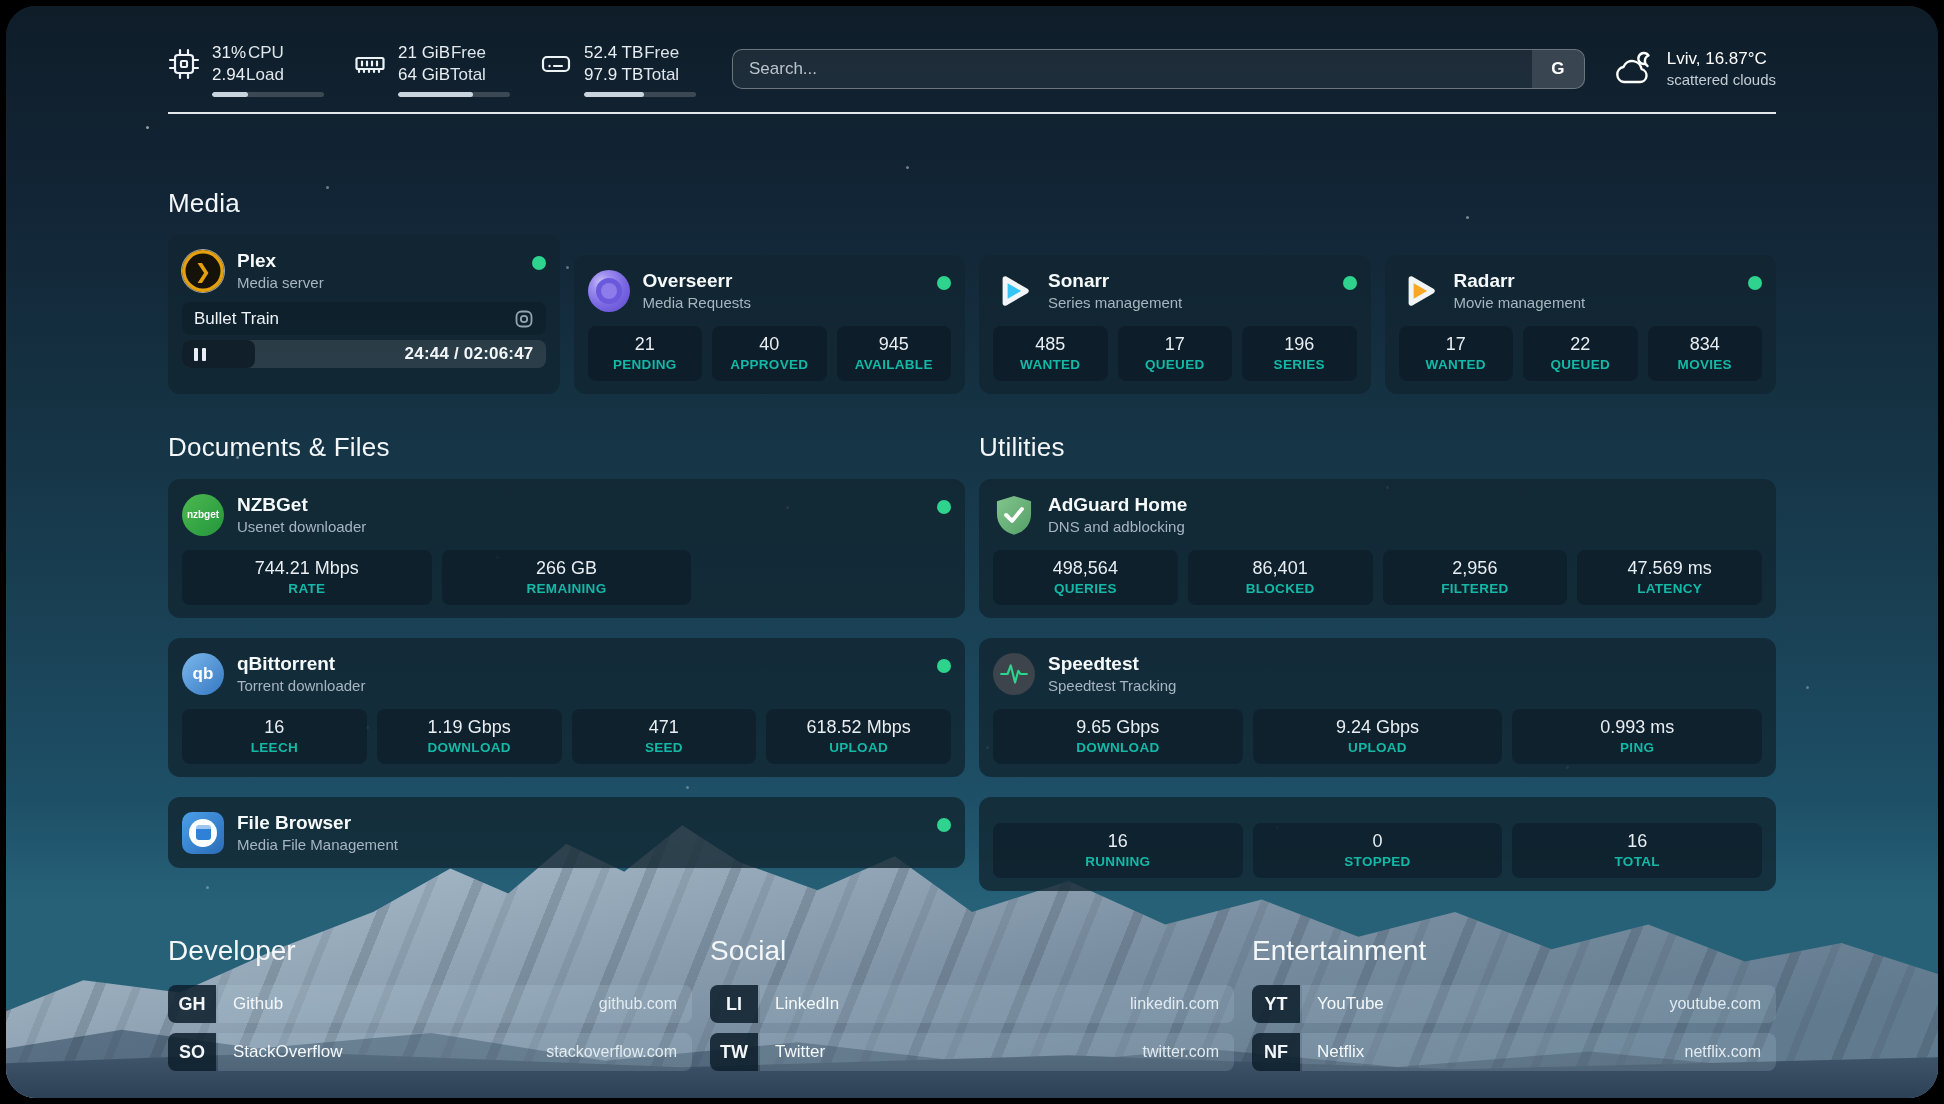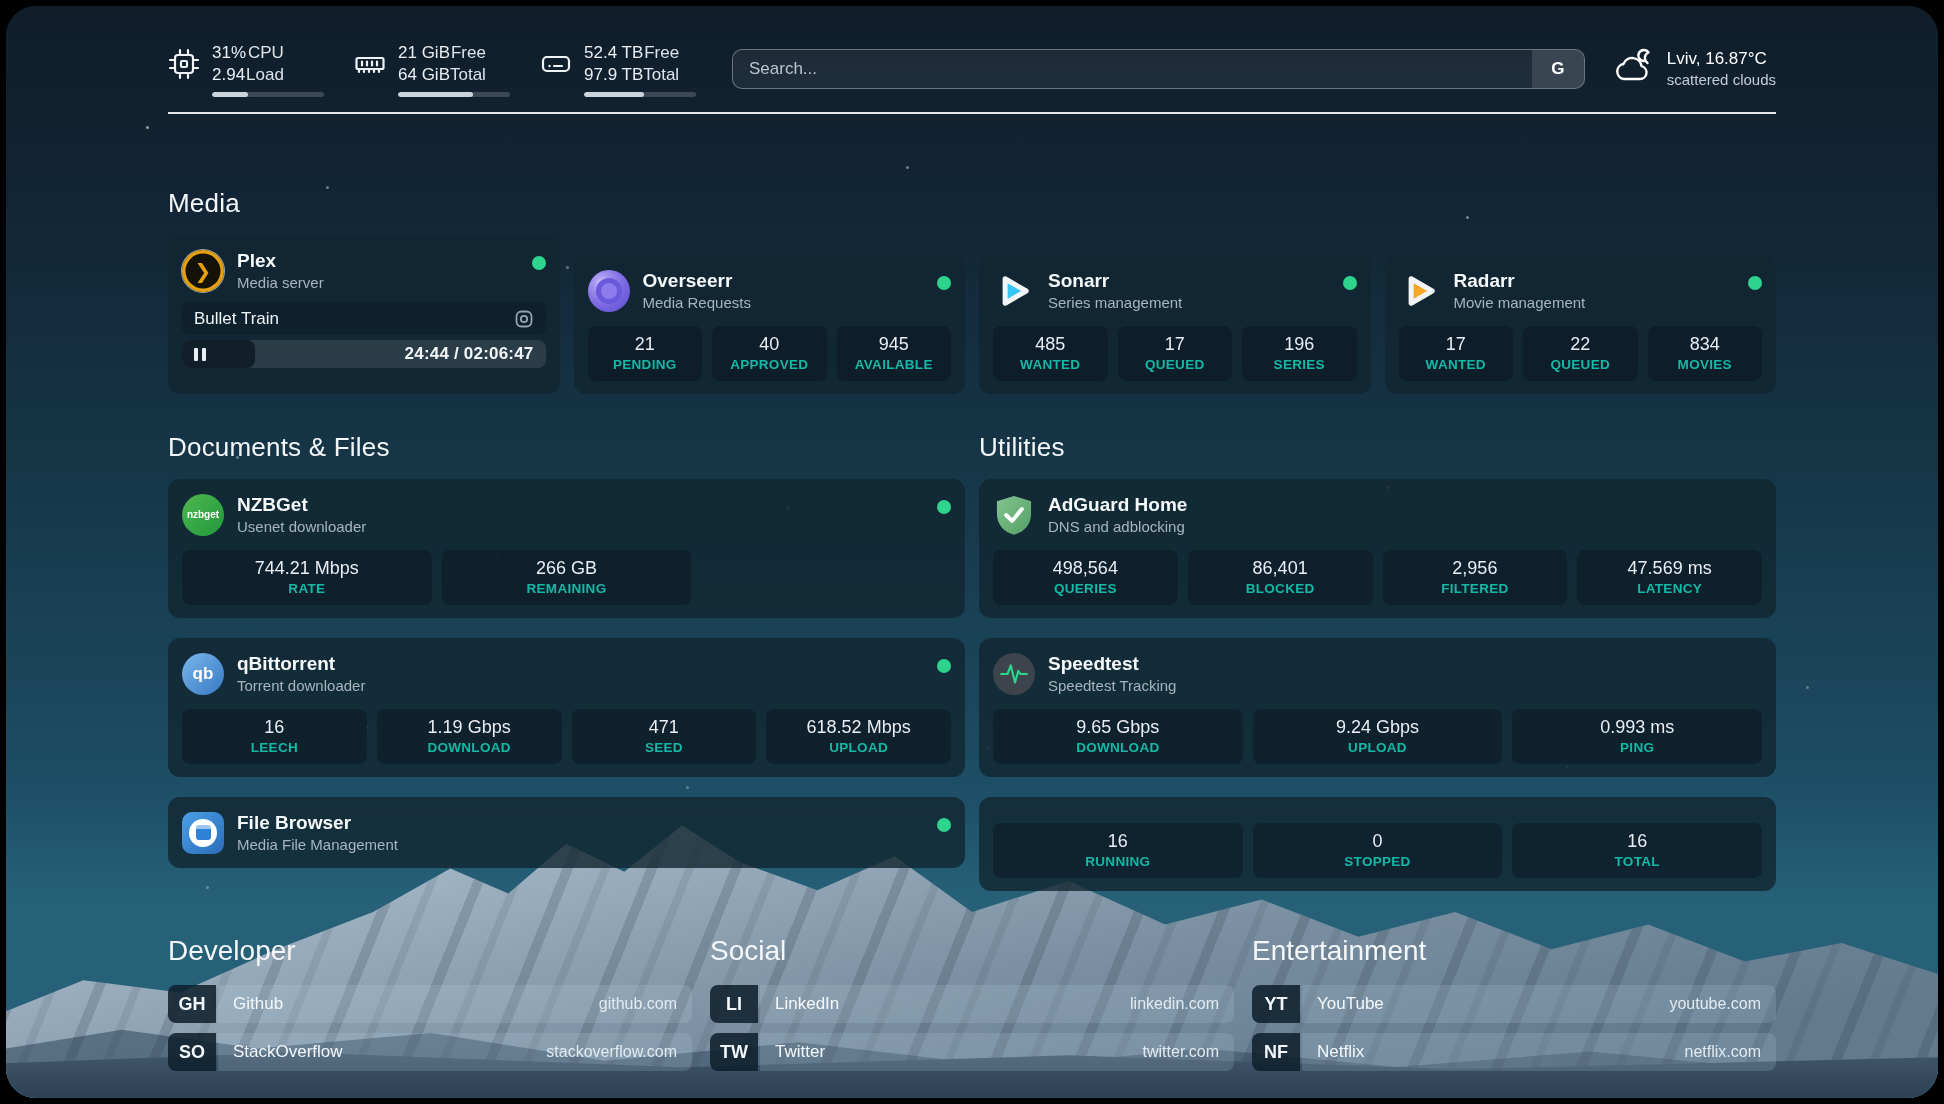--- a/index.html
+++ b/index.html
@@ -45,21 +45,21 @@
   .rsc-fill { height:100%; border-radius:3px; background:#c9d4dc; }
 
   .searchwrap { flex:1; display:flex; align-items:center; margin:0 28px 0 6px; height:40px;
     border:1px solid rgba(255,255,255,.35); border-radius:10px; background:rgba(255,255,255,.06); overflow:hidden; }
   .search-input { flex:1; height:100%; padding:0 16px; background:transparent; border:0; outline:0;
     color:#d946ef; font-size:17px; font-family:inherit; }
   .search-input::placeholder { color:#b9c5cd; }
   .search-provider { width:52px; height:100%; display:flex; align-items:center; justify-content:center;
     background:rgba(255,255,255,.12); color:#fff; font-size:17px; font-weight:bold; cursor:pointer; }
 
-  .weather { display:flex; gap:12px; }
+  .weather { display:flex; align-items:center; gap:12px; }
   .weather-icon { width:42px; height:36px; color:#fff; flex:none; }
   .weather-loc { font-size:17px; color:#fff; line-height:22px; }
   .weather-cond { font-size:15px; color:#c3cdd5; line-height:20px; }
 
   .divider { margin-top:14px; height:2px; background:rgba(245,248,250,.92); border:0; }
 
   
   .sec-heading { font-size:26px; font-weight:500; color:#f4f7f9; letter-spacing:.2px; }
   .media-heading { margin:74px 0 16px; }
   .row-heading { margin:38px 0 16px; }

